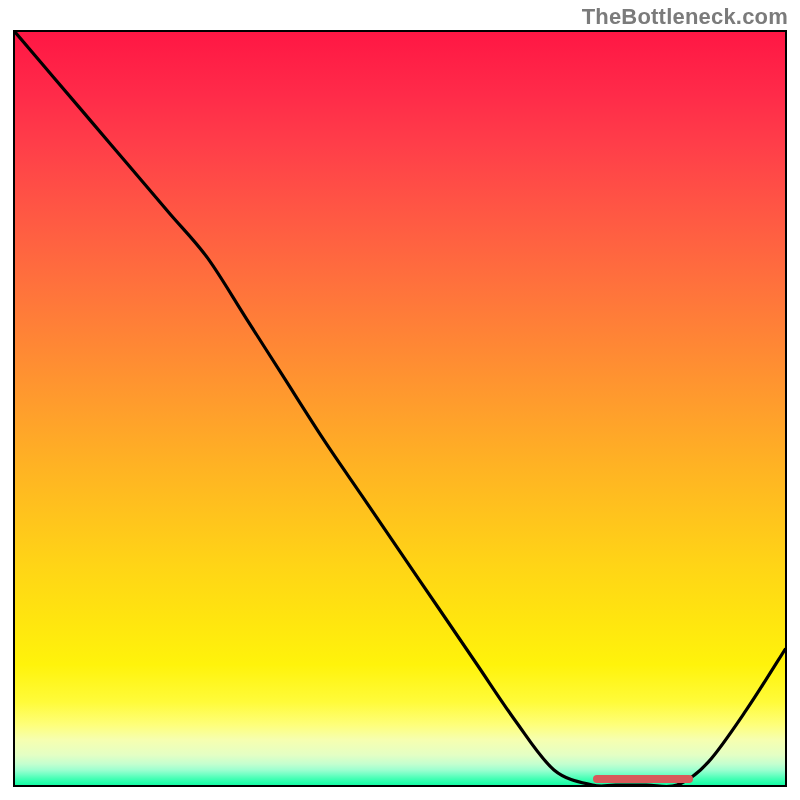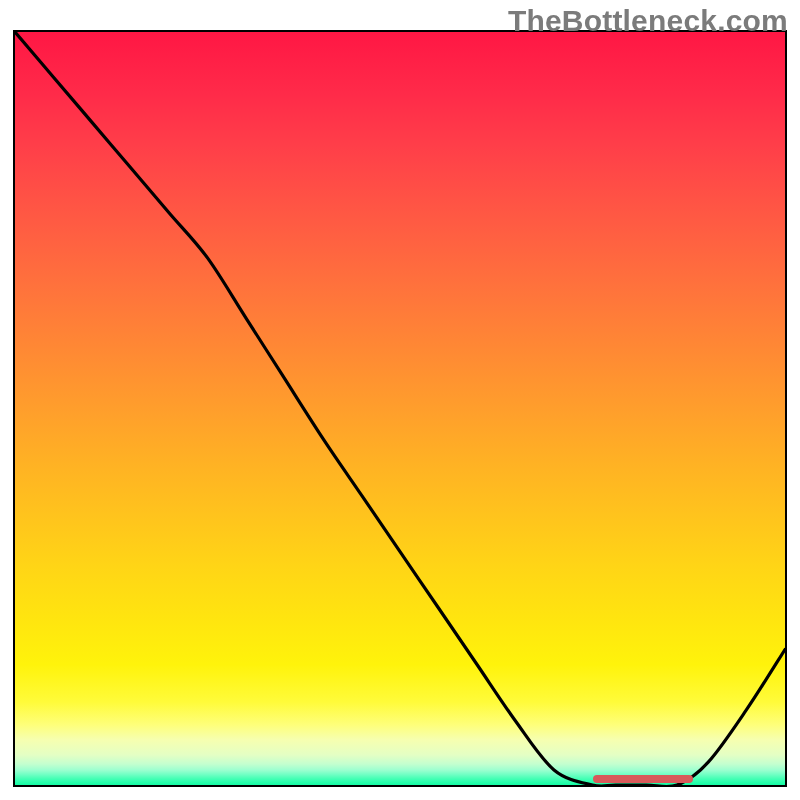--- a/index.html
+++ b/index.html
@@ -13,21 +13,21 @@
   }
   .canvas {
     position: relative;
     width: 800px;
     height: 800px;
   }
   .attribution {
     position: absolute;
     top: 4px;
     right: 12px;
-    font-size: 30px;
+    font-size: 22px;
     font-weight: 600;
     color: #7b7b7b;
     letter-spacing: 0.2px;
     z-index: 5;
   }
   .plot-frame {
     position: absolute;
     left: 13px;
     top: 30px;
     width: 774px;

